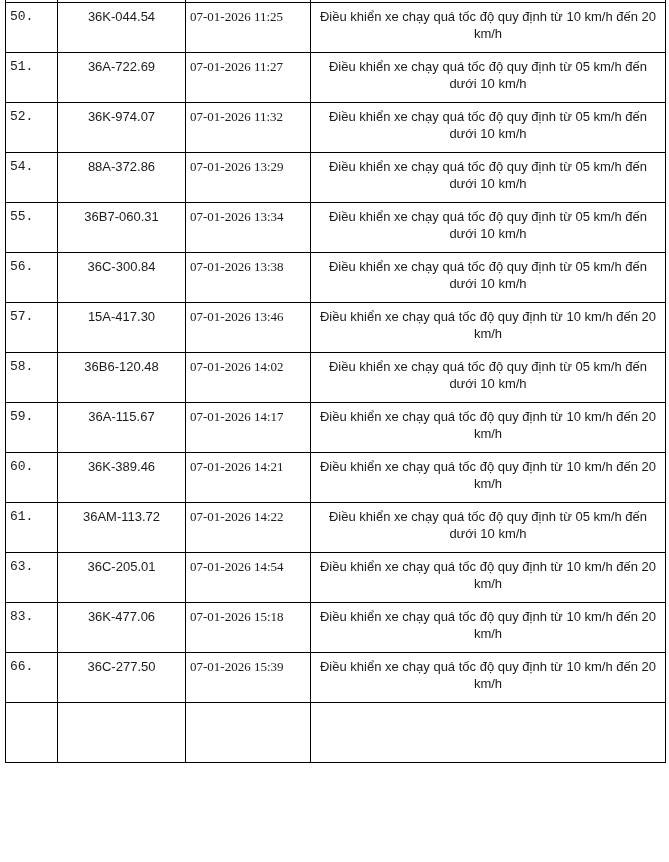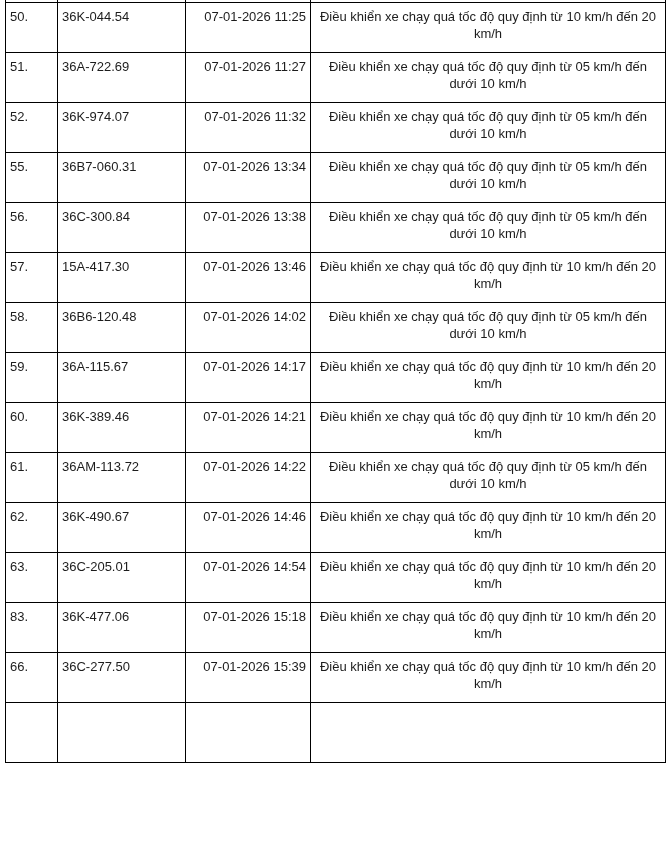--- a/index.html
+++ b/index.html
@@ -34,27 +34,30 @@
     overflow: hidden;
   }
   tr.data-row { height: 50px; }
   tr.spacer-top { height: 8px; }
   tr.spacer-bottom { height: 60px; }
   tr.spacer-top td, tr.spacer-bottom td { padding: 0; }
   td.col-idx {
     text-align: left;
     padding-left: 8px;
     font-size: 12px;
+    font-family: Liberation Mono, monospace;
   }
   td.col-plate {
+    text-align: center;
     font-size: 14px;
   }
   td.col-date {
-    text-align: right;
+    text-align: left;
     font-size: 14px;
+    font-family: Liberation Serif, serif;
   }
   td.col-viol {
     text-align: center;
     font-size: 13px;
     padding-left: 8px;
     padding-right: 8px;
   }
 </style>
 </head>
 <body>
@@ -87,20 +90,26 @@
           <td class="col-date">07-01-2026 11:27</td>
           <td class="col-viol">Điều khiển xe chạy quá tốc độ quy định từ 05 km/h đến dưới 10 km/h</td>
         </tr>
         <tr class="data-row">
           <td class="col-idx">52.</td>
           <td class="col-plate">36K-974.07</td>
           <td class="col-date">07-01-2026 11:32</td>
           <td class="col-viol">Điều khiển xe chạy quá tốc độ quy định từ 05 km/h đến dưới 10 km/h</td>
         </tr>
         <tr class="data-row">
+          <td class="col-idx">54.</td>
+          <td class="col-plate">88A-372.86</td>
+          <td class="col-date">07-01-2026 13:29</td>
+          <td class="col-viol">Điều khiển xe chạy quá tốc độ quy định từ 05 km/h đến dưới 10 km/h</td>
+        </tr>
+        <tr class="data-row">
           <td class="col-idx">55.</td>
           <td class="col-plate">36B7-060.31</td>
           <td class="col-date">07-01-2026 13:34</td>
           <td class="col-viol">Điều khiển xe chạy quá tốc độ quy định từ 05 km/h đến dưới 10 km/h</td>
         </tr>
         <tr class="data-row">
           <td class="col-idx">56.</td>
           <td class="col-plate">36C-300.84</td>
           <td class="col-date">07-01-2026 13:38</td>
           <td class="col-viol">Điều khiển xe chạy quá tốc độ quy định từ 05 km/h đến dưới 10 km/h</td>
@@ -129,26 +138,20 @@
           <td class="col-date">07-01-2026 14:21</td>
           <td class="col-viol">Điều khiển xe chạy quá tốc độ quy định từ 10 km/h đến 20 km/h</td>
         </tr>
         <tr class="data-row">
           <td class="col-idx">61.</td>
           <td class="col-plate">36AM-113.72</td>
           <td class="col-date">07-01-2026 14:22</td>
           <td class="col-viol">Điều khiển xe chạy quá tốc độ quy định từ 05 km/h đến dưới 10 km/h</td>
         </tr>
         <tr class="data-row">
-          <td class="col-idx">62.</td>
-          <td class="col-plate">36K-490.67</td>
-          <td class="col-date">07-01-2026 14:46</td>
-          <td class="col-viol">Điều khiển xe chạy quá tốc độ quy định từ 10 km/h đến 20 km/h</td>
-        </tr>
-        <tr class="data-row">
           <td class="col-idx">63.</td>
           <td class="col-plate">36C-205.01</td>
           <td class="col-date">07-01-2026 14:54</td>
           <td class="col-viol">Điều khiển xe chạy quá tốc độ quy định từ 10 km/h đến 20 km/h</td>
         </tr>
         <tr class="data-row">
           <td class="col-idx">83.</td>
           <td class="col-plate">36K-477.06</td>
           <td class="col-date">07-01-2026 15:18</td>
           <td class="col-viol">Điều khiển xe chạy quá tốc độ quy định từ 10 km/h đến 20 km/h</td>

